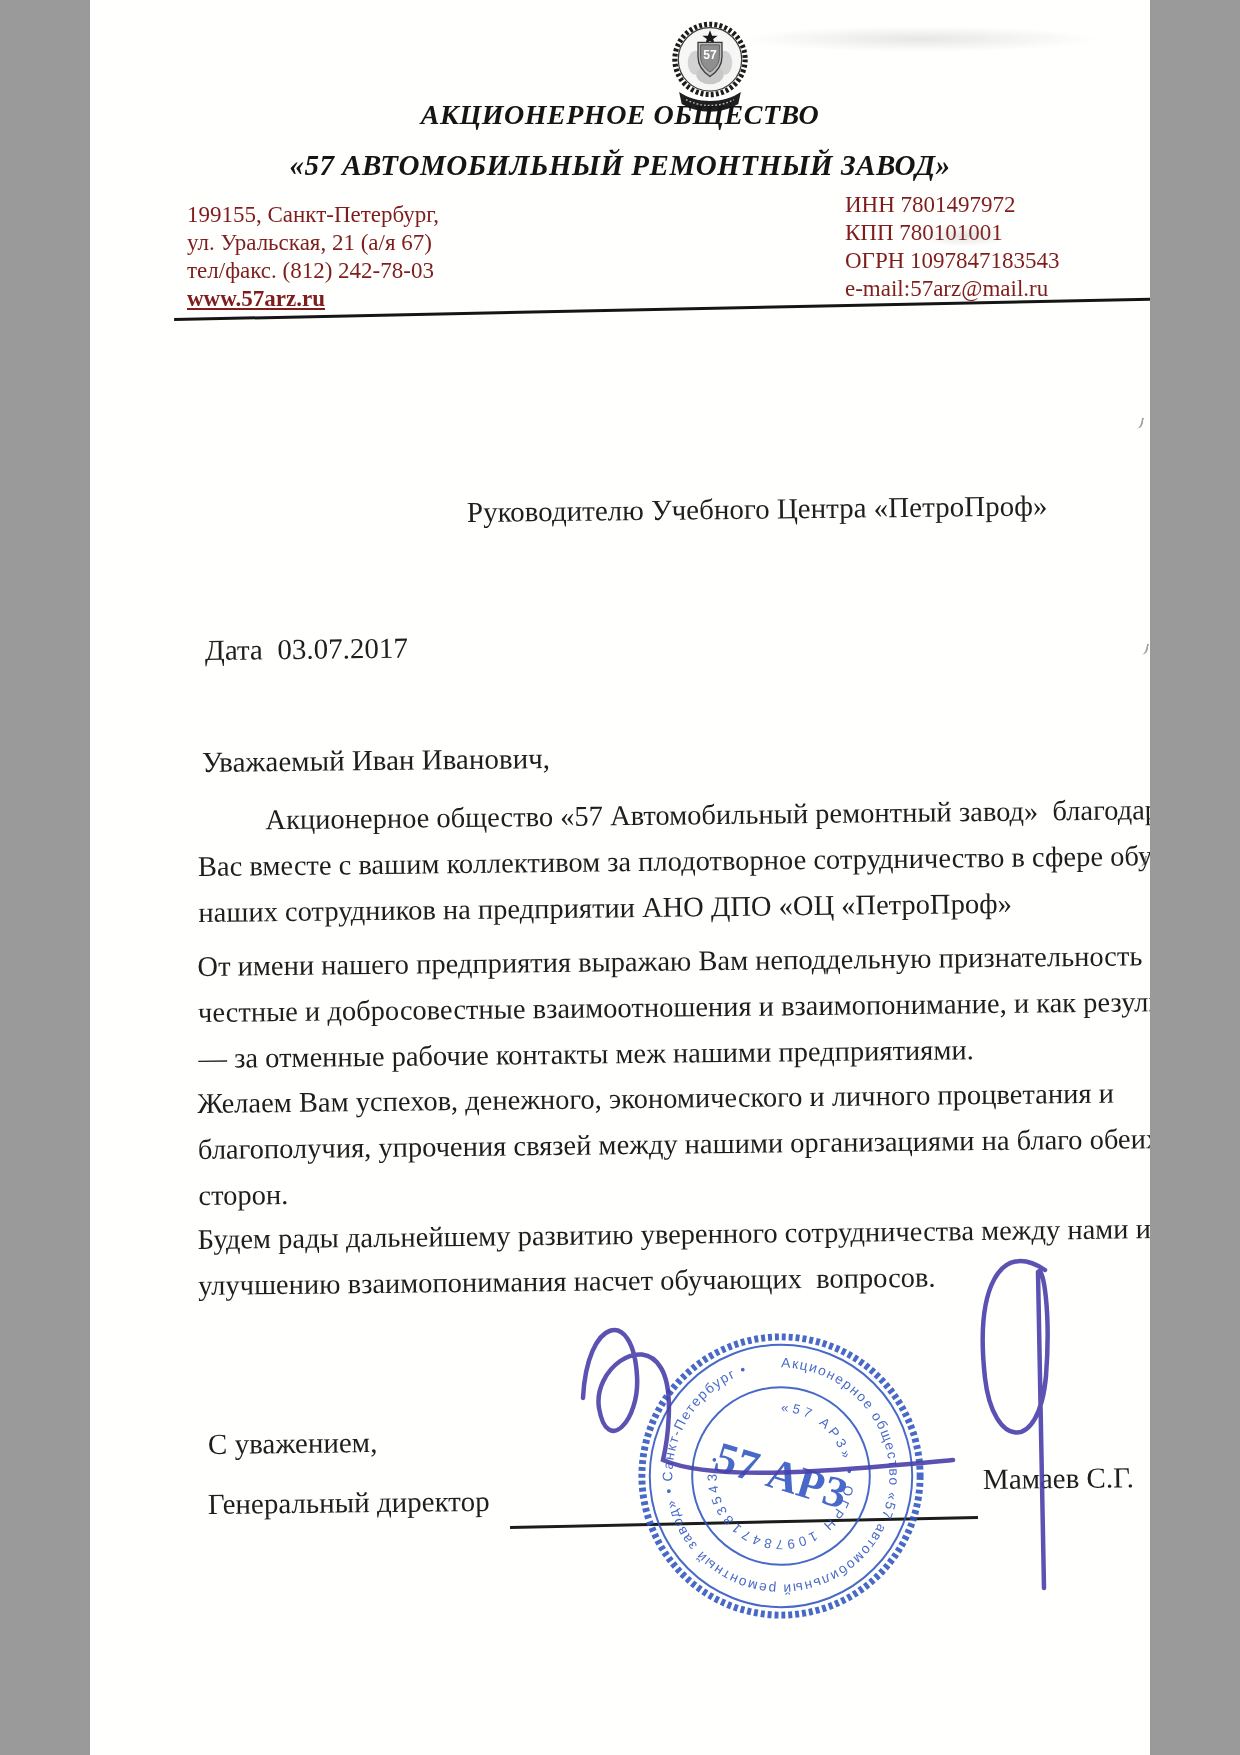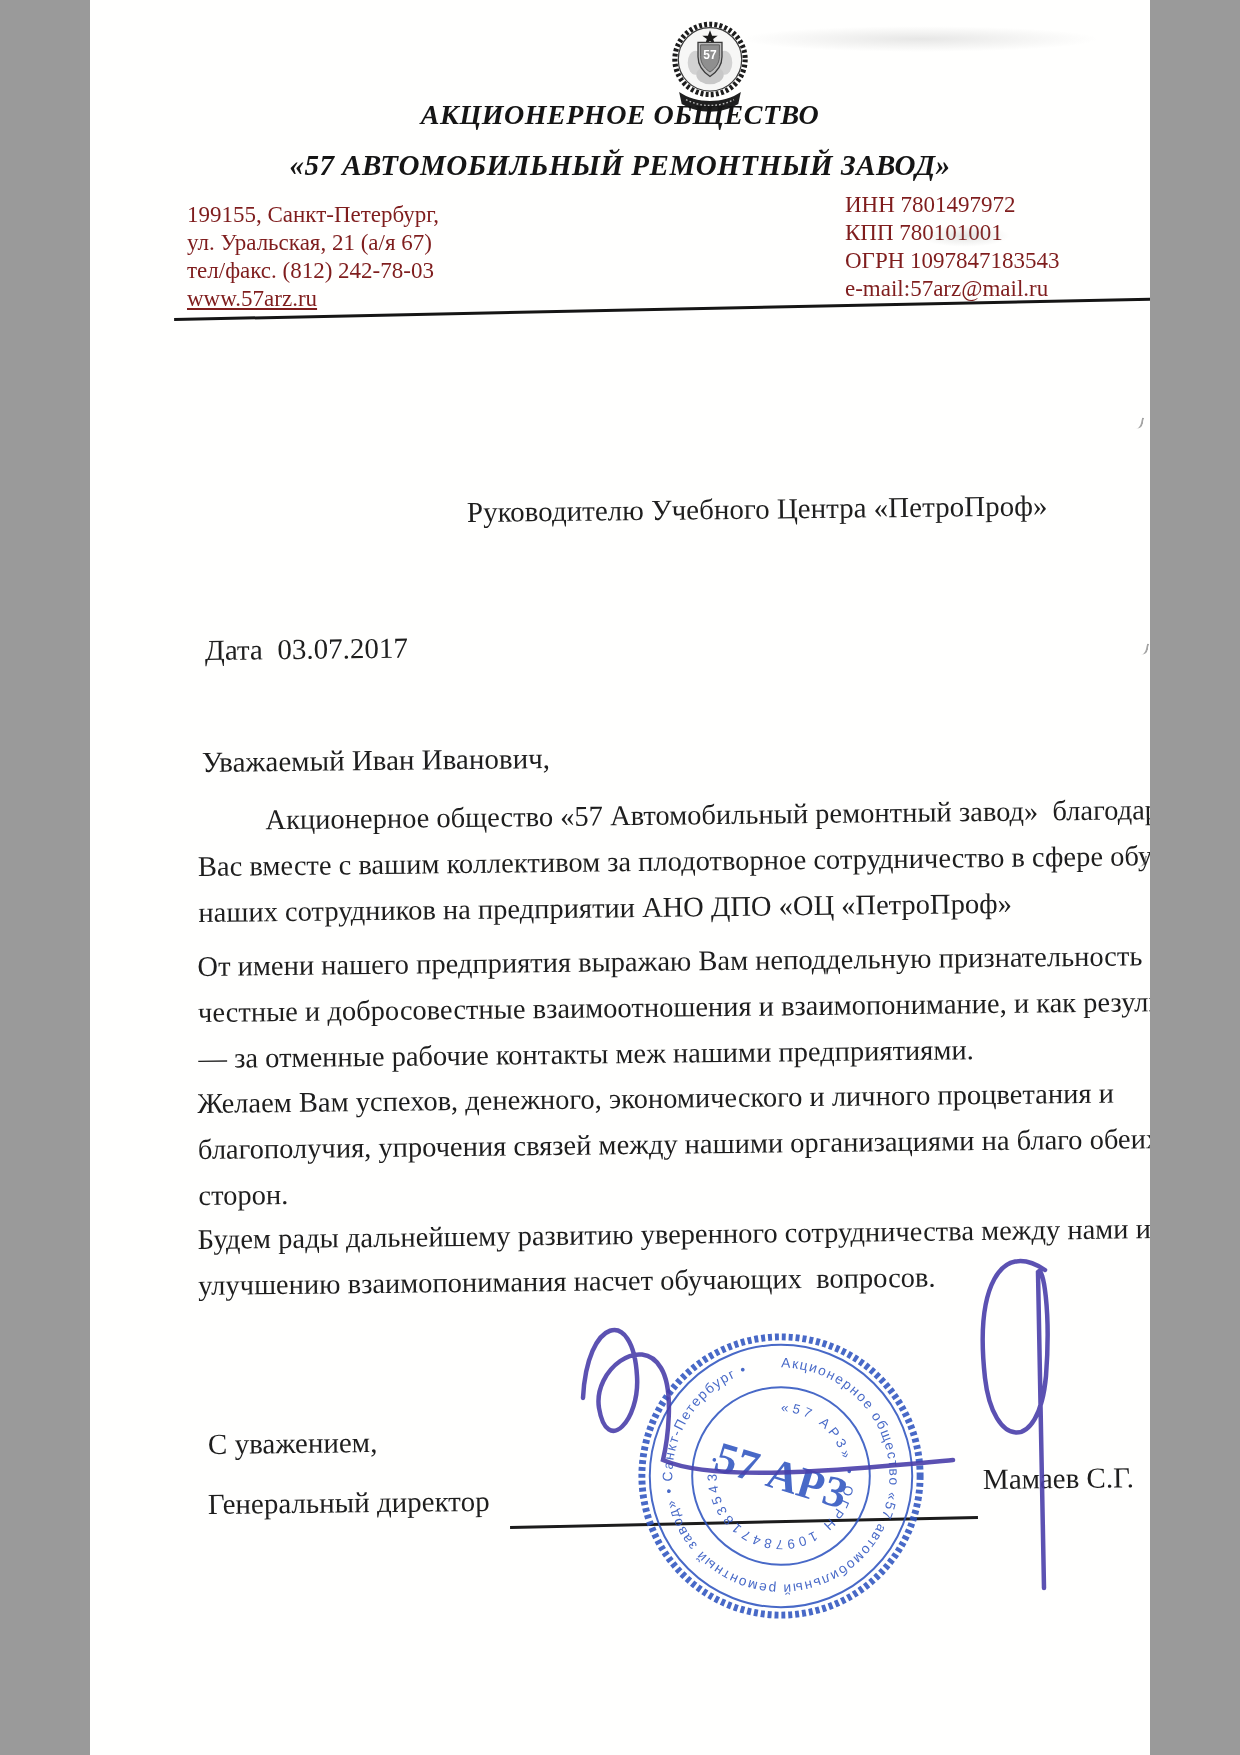--- a/index.html
+++ b/index.html
@@ -11,21 +11,21 @@
   }
   .abs{position:absolute;}
   .centered{left:0;width:100%;text-align:center;}
   .org-line{font-weight:bold;color:#151515;letter-spacing:.5px;font-style:italic;}
   .org1{top:99px;font-size:28px;}
   .org2{top:149px;font-size:29px;}
   .org3{top:172px;font-size:26px;}
   .contacts{font-size:23px;line-height:28px;color:#7f1d1d;}
   .contacts-left{left:97px;top:201px;}
   .contacts-right{left:755px;top:191px;}
-  .website{text-decoration:underline;}
+  .website{text-decoration:underline;font-weight:bold;}
   .rule{left:84px;top:307px;width:1058px;height:3px;background:#151515;
         transform:rotate(-1.2deg);transform-origin:50% 50%;}
   .tilt{transform:rotate(-0.65deg);transform-origin:0 50%;}
   .addressee{right:103px;top:496px;font-size:29px;text-align:right;}
   .dateline{left:115px;top:634px;font-size:29px;white-space:pre-wrap;}
   .salutation{left:112px;top:746px;font-size:29px;}
   .para{left:108px;width:1032px;font-size:28.5px;line-height:46px;
         margin:0;white-space:pre-wrap;}
   .para.indent{text-indent:68px;}
   .p1{top:798px;} .p2{top:944px;} .p3{top:1081px;} .p4{top:1217px;}

